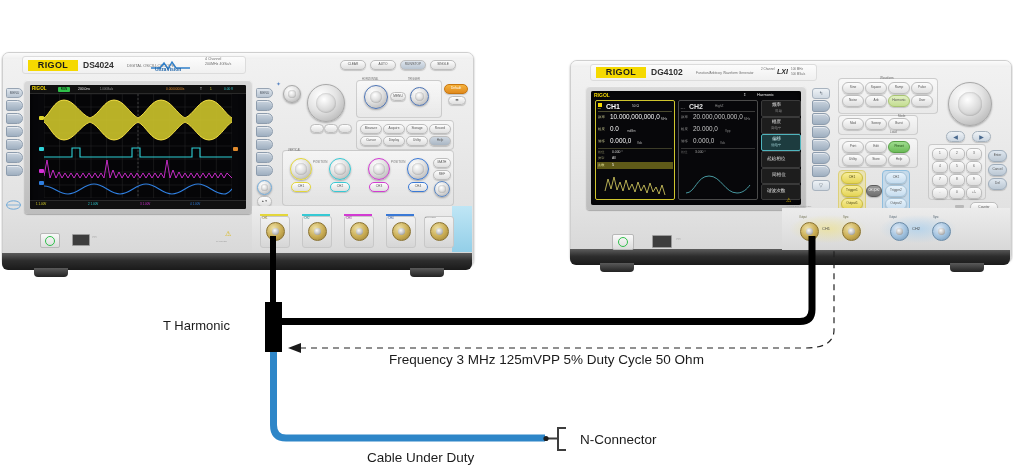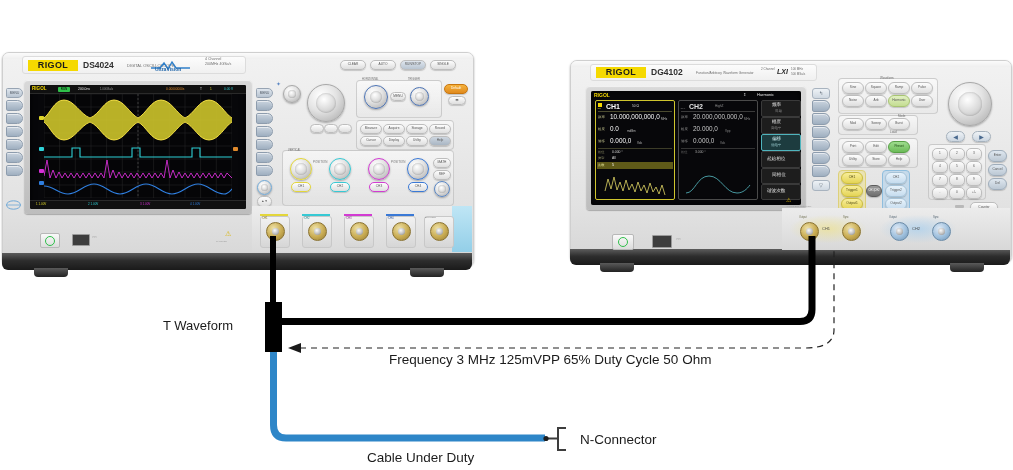--- a/index.html
+++ b/index.html
@@ -505,16 +505,16 @@
 
   <path d="M300 348 L805 348 Q834 348 834 330 L834 250" fill="none" stroke="#222222" stroke-width="1.2" stroke-dasharray="6,5"></path>
 
   <path d="M288 348 L301 343 L301 353 Z" fill="#1a1a1a"></path>
 
   <path d="M566 428 L558 428 L558 450 L566 450" fill="none" stroke="#3d3d3d" stroke-width="2"></path>
   <line x1="545" y1="438.5" x2="558" y2="438.5" stroke="#3d3d3d" stroke-width="2"></line>
   <circle cx="546" cy="438.5" r="2.6" fill="#1f1f1f"></circle>
 </svg>
 
-<div class="lbl" style="left:163px;top:318px;font-size:13px;">T Waveform</div>
-<div class="lbl" style="left:389px;top:352px;font-size:13.5px;">Frequency 3 MHz 125mVPP 65% Duty Cycle 50 Ohm</div>
+<div class="lbl" style="left:163px;top:318px;font-size:13px;">T Harmonic</div>
+<div class="lbl" style="left:389px;top:352px;font-size:13.5px;">Frequency 3 MHz 125mVPP 5% Duty Cycle 50 Ohm</div>
 <div class="lbl" style="left:367px;top:450px;font-size:13.5px;">Cable Under Duty</div>
 <div class="lbl" style="left:580px;top:432px;font-size:13.5px;">N-Connector</div>
 
 </body></html>

